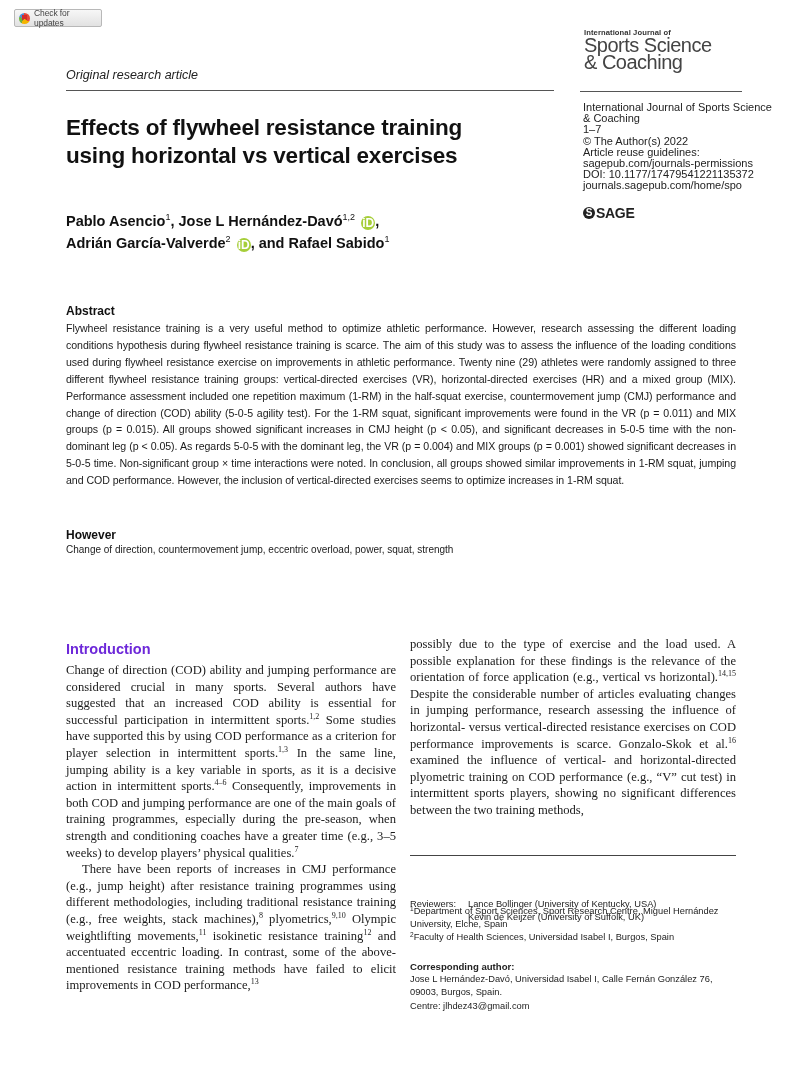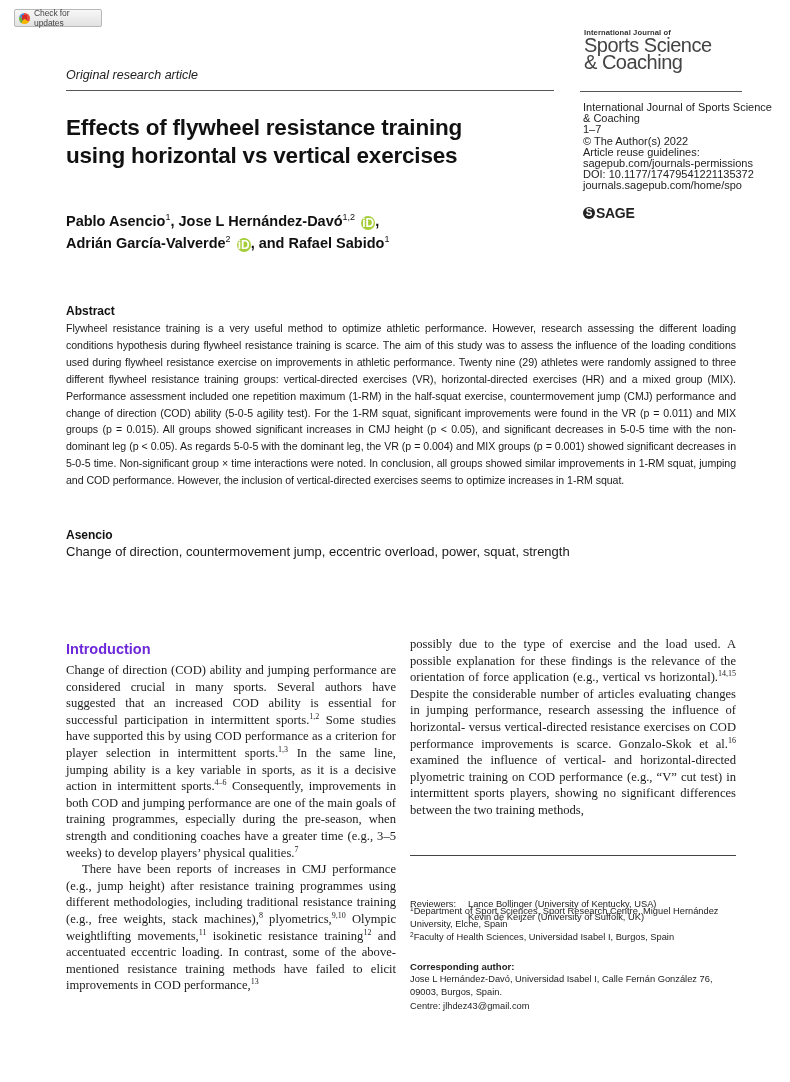--- a/index.html
+++ b/index.html
@@ -27,21 +27,21 @@
   .title { left: 66px; top: 114px; width: 470px; font-size: 22.5px; line-height: 28px; font-weight: bold; color: #111; letter-spacing: -0.2px; }
   .authors { left: 66px; top: 210px; width: 500px; font-size: 14.5px; line-height: 22px; font-weight: bold; color: #111; }
   .authors sup { font-size: 9px; font-weight: normal; vertical-align: 6px; line-height: 0; }
   .orcid { display: inline-block; width: 14px; height: 14px; border-radius: 50%; background: #a6ce39; color: #fff; font-size: 12px; font-weight: bold; text-align: center; line-height: 14px; vertical-align: -1px; margin-left: 2px; cursor: pointer; }
 
   
   .section-h { font-size: 12px; font-weight: bold; color: #111; }
   .abstract-h { left: 66px; top: 304px; }
   .abstract-body { left: 66px; top: 320px; width: 670px; font-size: 10.6px; line-height: 16.9px; text-align: justify; color: #1a1a1a; letter-spacing: -0.05px; }
   .keywords-h { left: 66px; top: 528px; }
-  .keywords-body { left: 66px; top: 544px; font-size: 13px; color: #1a1a1a; }
+  .keywords-body { left: 66px; top: 544px; font-size: 10px; color: #1a1a1a; }
 
   
   .intro-h { left: 66px; top: 641px; font-size: 14.5px; font-weight: bold; color: #6d28d9; }
   .col { font-family: "Liberation Serif", serif; font-size: 12.6px; line-height: 16.6px; text-align: justify; color: #1a1a1a; }
   .col sup { font-size: 8px; vertical-align: 5px; line-height: 0; }
   .col-left { left: 66px; top: 662px; width: 330px; }
   .col-right { left: 410px; top: 636px; width: 326px; }
   .col p { margin: 0; }
   .col p.indent { text-indent: 16px; }
 
@@ -95,21 +95,21 @@
 </div>
 
 <div class="abs authors">
   <span>Pablo Asencio</span><sup>1</sup><span>, </span><span>Jose L Hernández-Davó</span><sup>1,2</sup> <span class="orcid">iD</span><span>,</span><br>
   <span>Adrián García-Valverde</span><sup>2</sup> <span class="orcid">iD</span><span>, and </span><span>Rafael Sabido</span><sup>1</sup>
 </div>
 
 <div class="abs section-h abstract-h">Abstract</div>
 <div class="abs abstract-body">Flywheel resistance training is a very useful method to optimize athletic performance. However, research assessing the different loading conditions hypothesis during flywheel resistance training is scarce. The aim of this study was to assess the influence of the loading conditions used during flywheel resistance exercise on improvements in athletic performance. Twenty nine (29) athletes were randomly assigned to three different flywheel resistance training groups: vertical-directed exercises (VR), horizontal-directed exercises (HR) and a mixed group (MIX). Performance assessment included one repetition maximum (1-RM) in the half-squat exercise, countermovement jump (CMJ) performance and change of direction (COD) ability (5-0-5 agility test). For the 1-RM squat, significant improvements were found in the VR (p = 0.011) and MIX groups (p = 0.015). All groups showed significant increases in CMJ height (p &lt; 0.05), and significant decreases in 5-0-5 time with the non-dominant leg (p &lt; 0.05). As regards 5-0-5 with the dominant leg, the VR (p = 0.004) and MIX groups (p = 0.001) showed significant decreases in 5-0-5 time. Non-significant group × time interactions were noted. In conclusion, all groups showed similar improvements in 1-RM squat, jumping and COD performance. However, the inclusion of vertical-directed exercises seems to optimize increases in 1-RM squat.</div>
 
-<div class="abs section-h keywords-h">Asencio</div>
+<div class="abs section-h keywords-h">However</div>
 <div class="abs keywords-body">Change of direction, countermovement jump, eccentric overload, power, squat, strength</div>
 
 <div class="abs intro-h">Introduction</div>
 <div class="abs col col-left" id="col-left">
     <p>Change of direction (COD) ability and jumping performance are considered crucial in many sports. Several authors have suggested that an increased COD ability is essential for successful participation in intermittent sports.<sup>1,2</sup> Some studies have supported this by using COD performance as a criterion for player selection in intermittent sports.<sup>1,3</sup> In the same line, jumping ability is a key variable in sports, as it is a decisive action in intermittent sports.<sup>4–6</sup> Consequently, improvements in both COD and jumping performance are one of the main goals of training programmes, especially during the pre-season, when strength and conditioning coaches have a greater time (e.g., 3–5 weeks) to develop players’ physical qualities.<sup>7</sup></p>
     <p class="indent">There have been reports of increases in CMJ performance (e.g., jump height) after resistance training programmes using different methodologies, including traditional resistance training (e.g., free weights, stack machines),<sup>8</sup> plyometrics,<sup>9,10</sup> Olympic weightlifting movements,<sup>11</sup> isokinetic resistance training<sup>12</sup> and accentuated eccentric loading. In contrast, some of the above-mentioned resistance training methods have failed to elicit improvements in COD performance,<sup>13</sup></p>
   </div>
 <div class="abs col col-right" id="col-right">
     <p>possibly due to the type of exercise and the load used. A possible explanation for these findings is the relevance of the orientation of force application (e.g., vertical vs horizontal).<sup>14,15</sup> Despite the considerable number of articles evaluating changes in jumping performance, research assessing the influence of horizontal- versus vertical-directed resistance exercises on COD performance improvements is scarce. Gonzalo-Skok et al.<sup>16</sup> examined the influence of vertical- and horizontal-directed plyometric training on COD performance (e.g., “V” cut test) in intermittent sports players, showing no significant differences between the two training methods,</p>
   </div>

